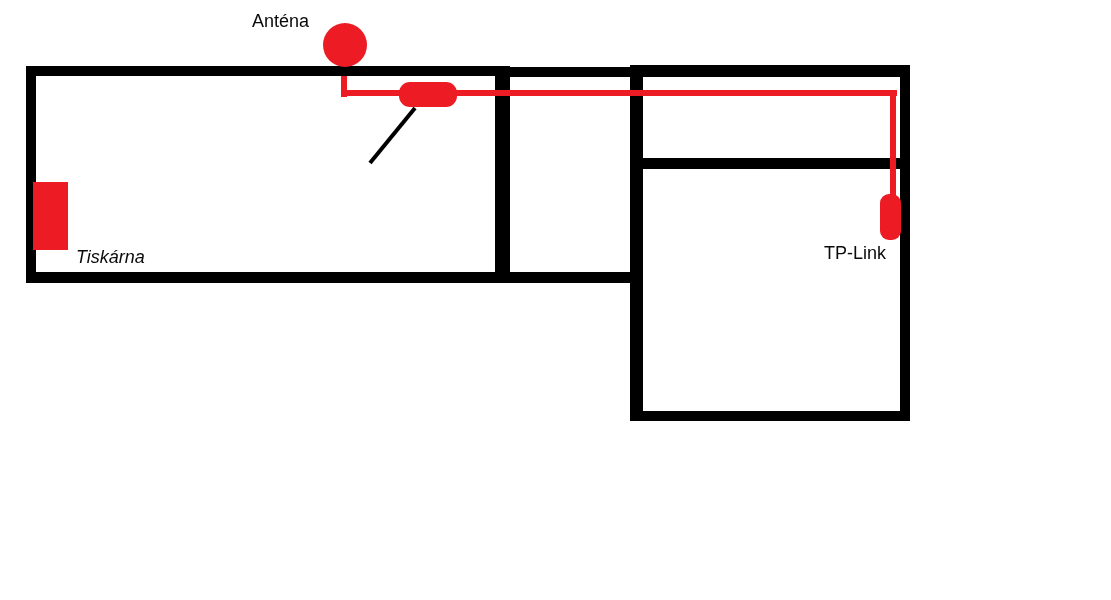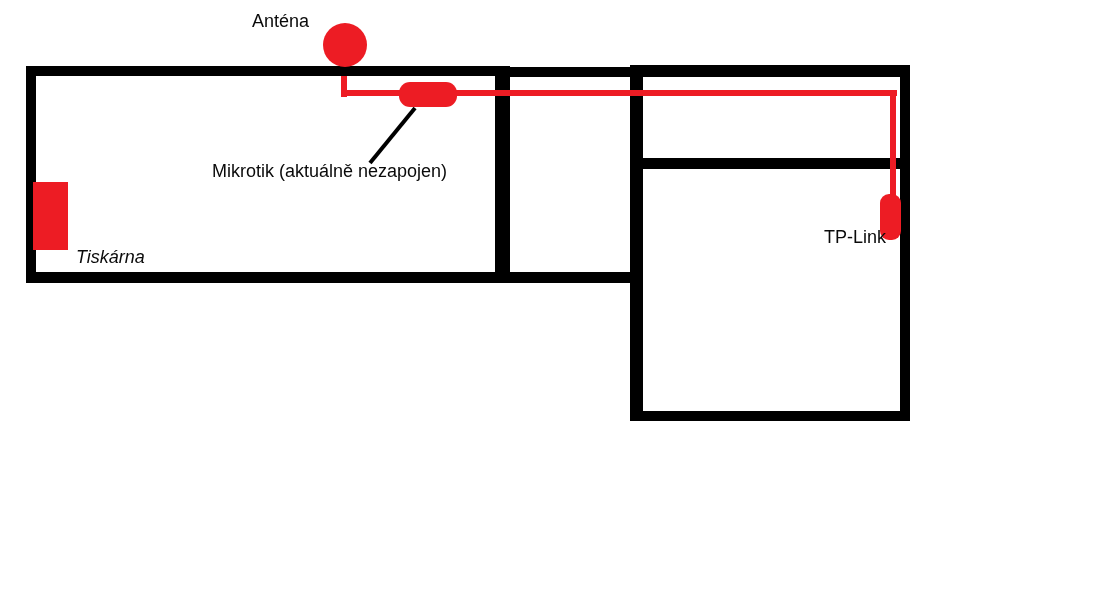--- a/index.html
+++ b/index.html
@@ -82,21 +82,21 @@
   .printer-box {
     position: absolute;
     left: 33px; top: 182px;
     width: 35px; height: 68px;
     z-index: 3;
   }
   
   .label-antenna  { left: 252px; top: 12px; }
   .label-mikrotik { left: 212px; top: 162px; }
   .label-printer  { left: 76px;  top: 248px; font-style: italic; }
-  .label-tplink   { left: 824px; top: 228px; }
+  .label-tplink   { left: 824px; top: 244px; }
   
   .pointer-svg {
     position: absolute;
     left: 0; top: 0;
     width: 1111px; height: 600px;
     z-index: 3;
     pointer-events: none;
   }
 </style>
 </head>
@@ -126,17 +126,16 @@
 
   <div class="device mikrotik-device red"></div>
   <div class="device tplink-device red"></div>
   <div class="printer-box red"></div>
 
   <svg class="pointer-svg" viewBox="0 0 1111 600" xmlns="http://www.w3.org/2000/svg">
     <line x1="415" y1="108" x2="370" y2="163" stroke="#000000" stroke-width="4"></line>
   </svg>
 
   <div class="label label-antenna">Anténa</div>
-  <div class="label label-mikrotik">Mikrotik (aktuálně nezapojen)</div>
   <div class="label label-printer">Tiskárna</div>
   <div class="label label-tplink">TP-Link</div>
 
 </div>
 
 </body></html>

